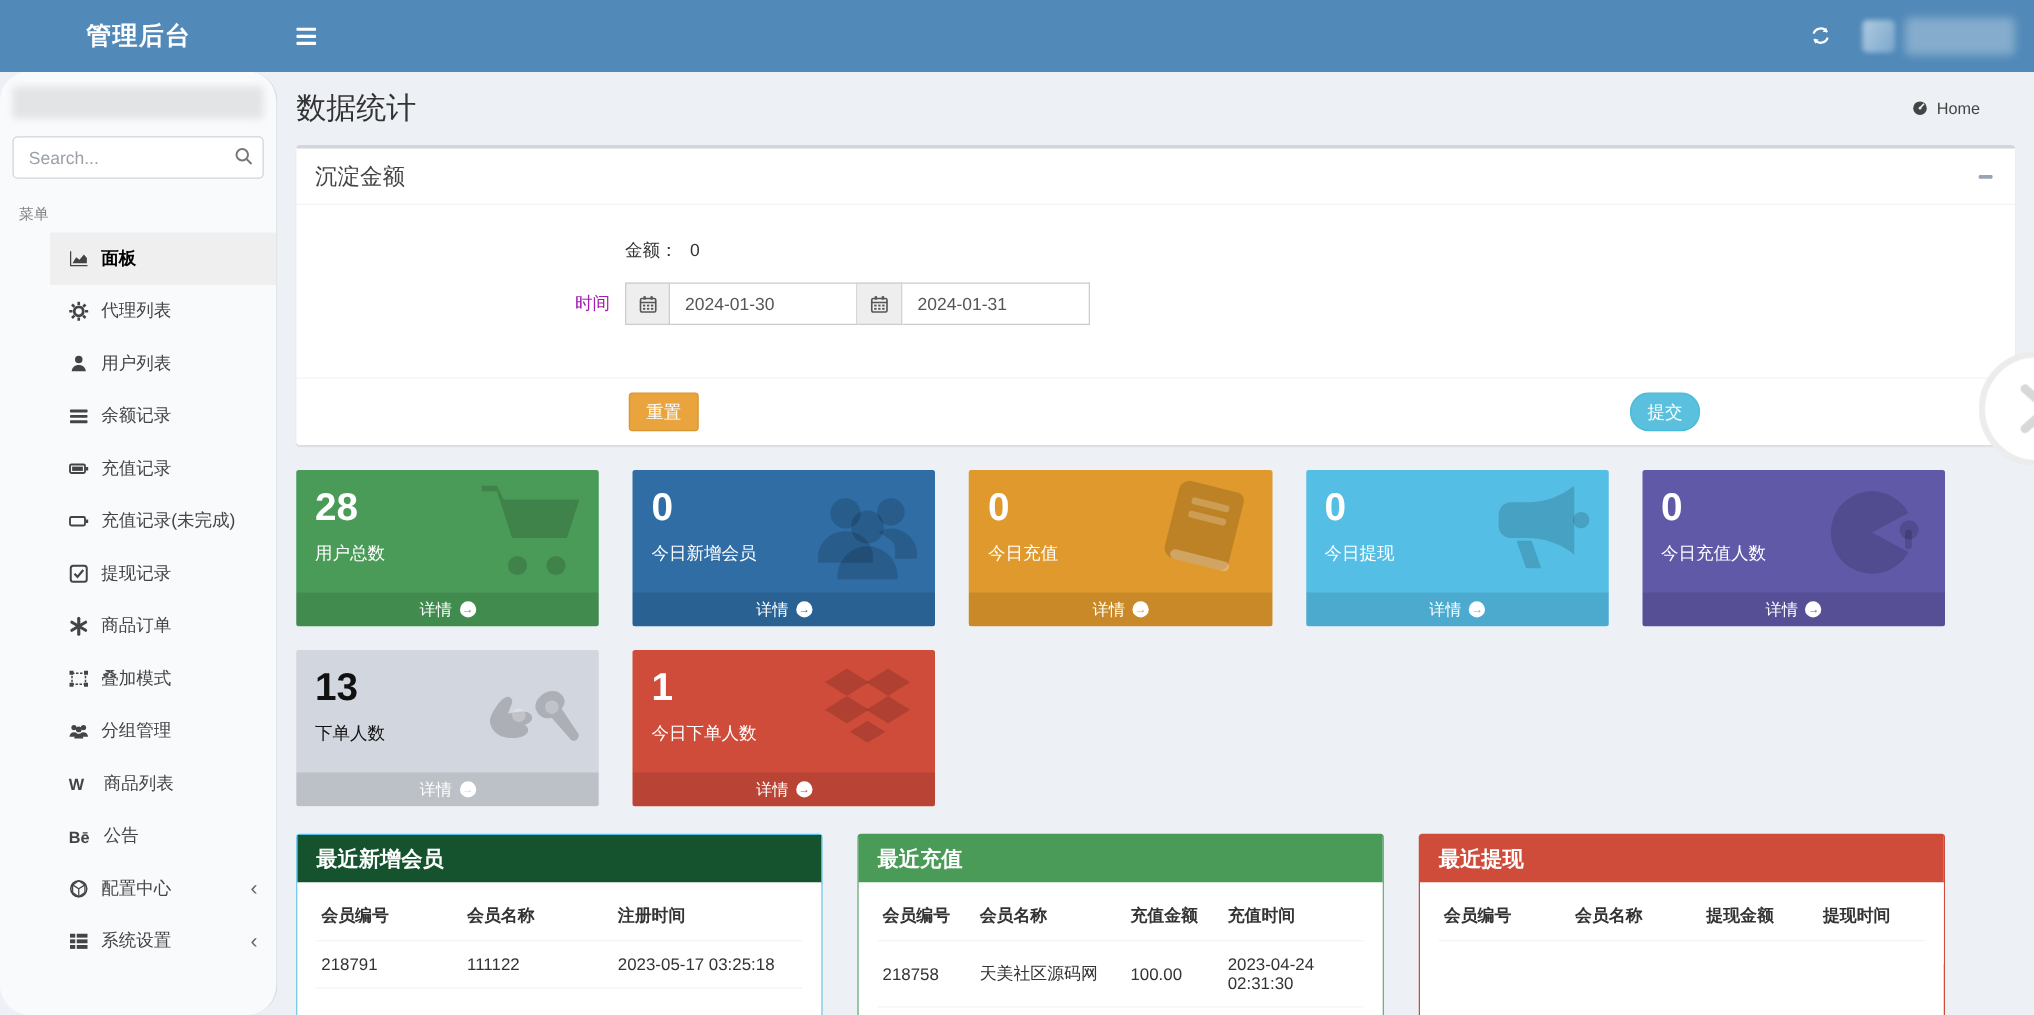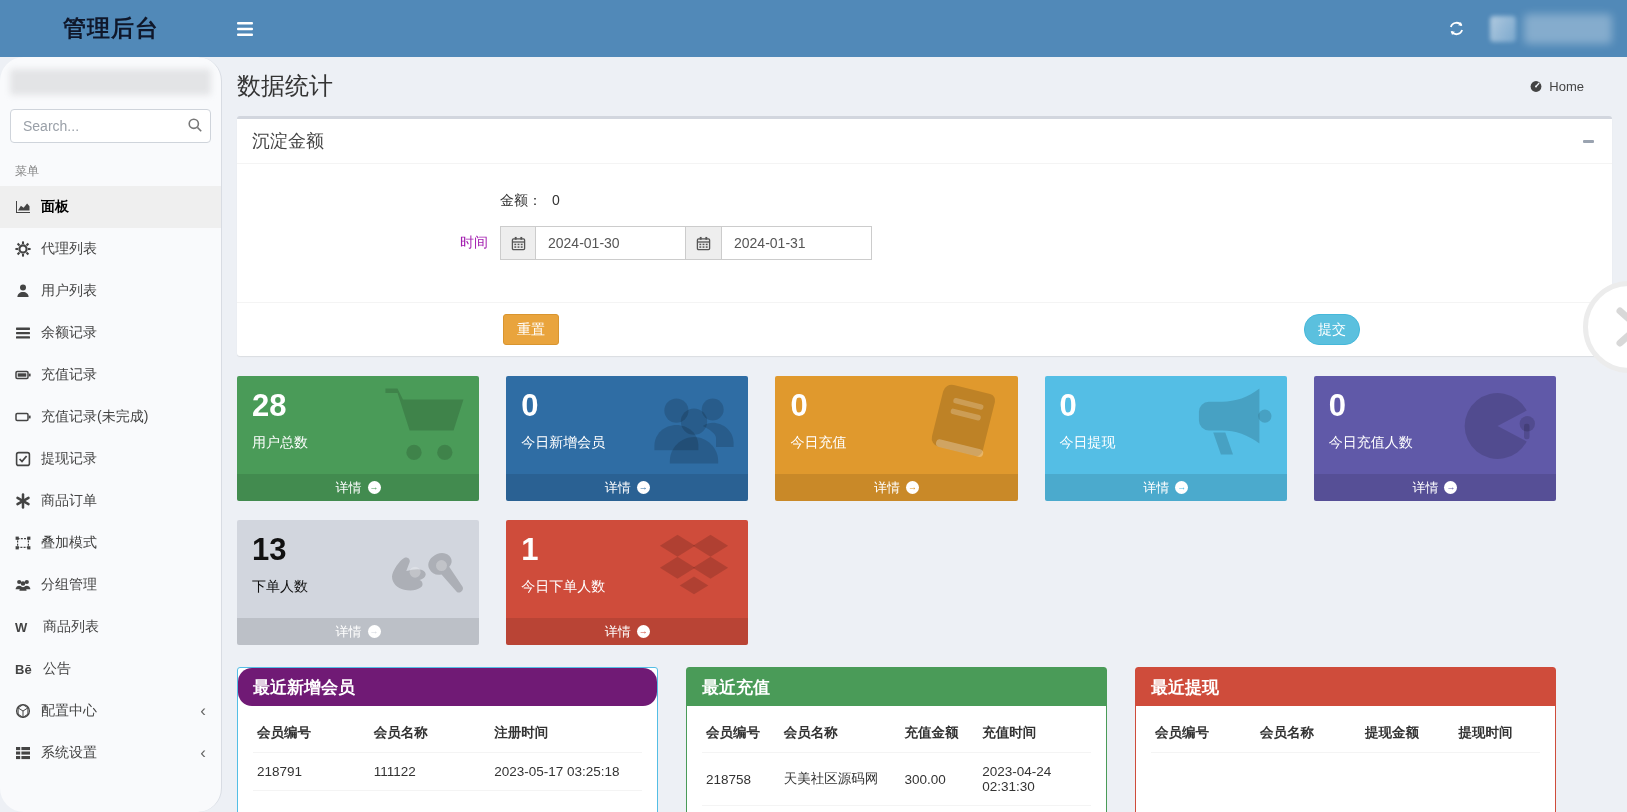--- a/index.html
+++ b/index.html
@@ -3,21 +3,21 @@
 <meta charset="utf-8">
 <style>
   * { margin:0; padding:0; box-sizing:border-box; }
   html,body { width:1627px; height:812px; overflow:hidden; background:#edf0f5;
     font-family:"Liberation Sans","DejaVu Sans",sans-serif; }
 
   
   .navbar { position:fixed; top:0; left:0; right:0; height:57px; background:#5189b8;
     display:flex; align-items:stretch; z-index:50; }
   .navbar-logo { width:222px; display:flex; align-items:center; justify-content:center;
-    color:#0f172a; font-size:23px; font-weight:bold; letter-spacing:1px; }
+    color:#ffffff; font-size:20px; font-weight:bold; letter-spacing:1px; }
   .hamburger-btn { width:46px; display:flex; align-items:center; justify-content:center; cursor:pointer; }
   .hamburger-btn svg { display:block; }
   .navbar-right { margin-left:auto; display:flex; align-items:center; padding-right:15px; }
   .refresh-btn { color:#fff; width:40px; height:57px; display:flex; align-items:center; justify-content:center; cursor:pointer; }
   .redacted-avatar { width:26px; height:26px; border-radius:4px; margin:0 8px 0 14px;
     background:linear-gradient(120deg, rgba(255,255,255,.55), rgba(200,225,245,.35)); filter:blur(2px); }
   .redacted-username { width:88px; height:30px; border-radius:4px;
     background:rgba(255,255,255,.30); filter:blur(4px); }
 
   
@@ -25,21 +25,21 @@
     border-right:1px solid #d8dce3; z-index:40;border-radius:24px; }
   .redacted-userpanel { margin:12px 10px 4px; height:26px; border-radius:3px;
     background:#e3e4e6; filter:blur(3px); }
   .sidebar-search { margin:14px 10px 6px; position:relative; }
   .sidebar-search input { width:100%; height:34px; border:1px solid #cfd4db; border-radius:4px;
     background:#fff; padding:0 34px 0 12px; font-size:14px; color:#555; outline:none;
     font-family:"Liberation Sans","DejaVu Sans",sans-serif; }
   .sidebar-search input::placeholder { color:#9aa0a8; }
   .sidebar-search .search-btn { position:absolute; right:8px; top:8px; color:#777; cursor:pointer; }
   .menu-header { padding:14px 15px 6px; font-size:12px; color:#848484; }
-  ul.menu { list-style:none; }
+  ul.menu { list-style:none;margin-left:40px; }
   ul.menu li { display:flex; align-items:center; padding:12px 15px; cursor:pointer;
     color:#444; font-size:14px; }
   ul.menu li.active { background:#efefef; color:#000; font-weight:bold; }
   ul.menu li .mi { width:16px; height:16px; margin-right:10px; flex:0 0 16px; color:#444; }
   ul.menu li .mi-text { width:22px; margin-right:6px; font-weight:bold; font-size:13px; color:#444; flex:0 0 22px; }
   ul.menu li .chev { margin-left:auto; color:#666; font-size:17px; line-height:10px; }
 
   
   .content { position:absolute; top:57px; left:222px; right:0; bottom:0; padding:13px 15px 0; }
   .content-header { display:flex; justify-content:space-between; align-items:center; margin-bottom:14px; }
@@ -477,21 +477,21 @@
         <span>详情</span>
         <span class="arrow-circle" style="color: rgb(207, 76, 59);">→</span>
       </div>
     </div>
 
   </div>
 
   <div class="tables-grid">
 
     <section class="tbox" style="border-color: rgb(84, 190, 229);">
-      <div class="tbox-header" style="background-color: #701a75; border-radius: 14px;">
+      <div class="tbox-header" style="background-color: #14532d;">
         <span>最近新增会员</span>
       </div>
       <div class="tbox-body tall">
         <table class="data">
           <thead>
             <tr>
               <th style="width:30%">会员编号</th>
               <th style="width:31%">会员名称</th>
               <th style="width:39%">注册时间</th>
             </tr>
@@ -518,21 +518,21 @@
               <th style="width:20%">会员编号</th>
               <th style="width:31%">会员名称</th>
               <th style="width:20%">充值金额</th>
               <th style="width:29%">充值时间</th>
             </tr>
           </thead>
           <tbody>
             <tr>
               <td>218758</td>
               <td>天美社区源码网</td>
-              <td>300.00</td>
+              <td>100.00</td>
               <td>2023-04-24 02:31:30</td>
             </tr>
           </tbody>
         </table>
       </div>
     </section>
 
     <section class="tbox" style="border-color: rgb(207, 76, 59);">
       <div class="tbox-header" style="background-color: rgb(207, 76, 59);">
         <span>最近提现</span>

